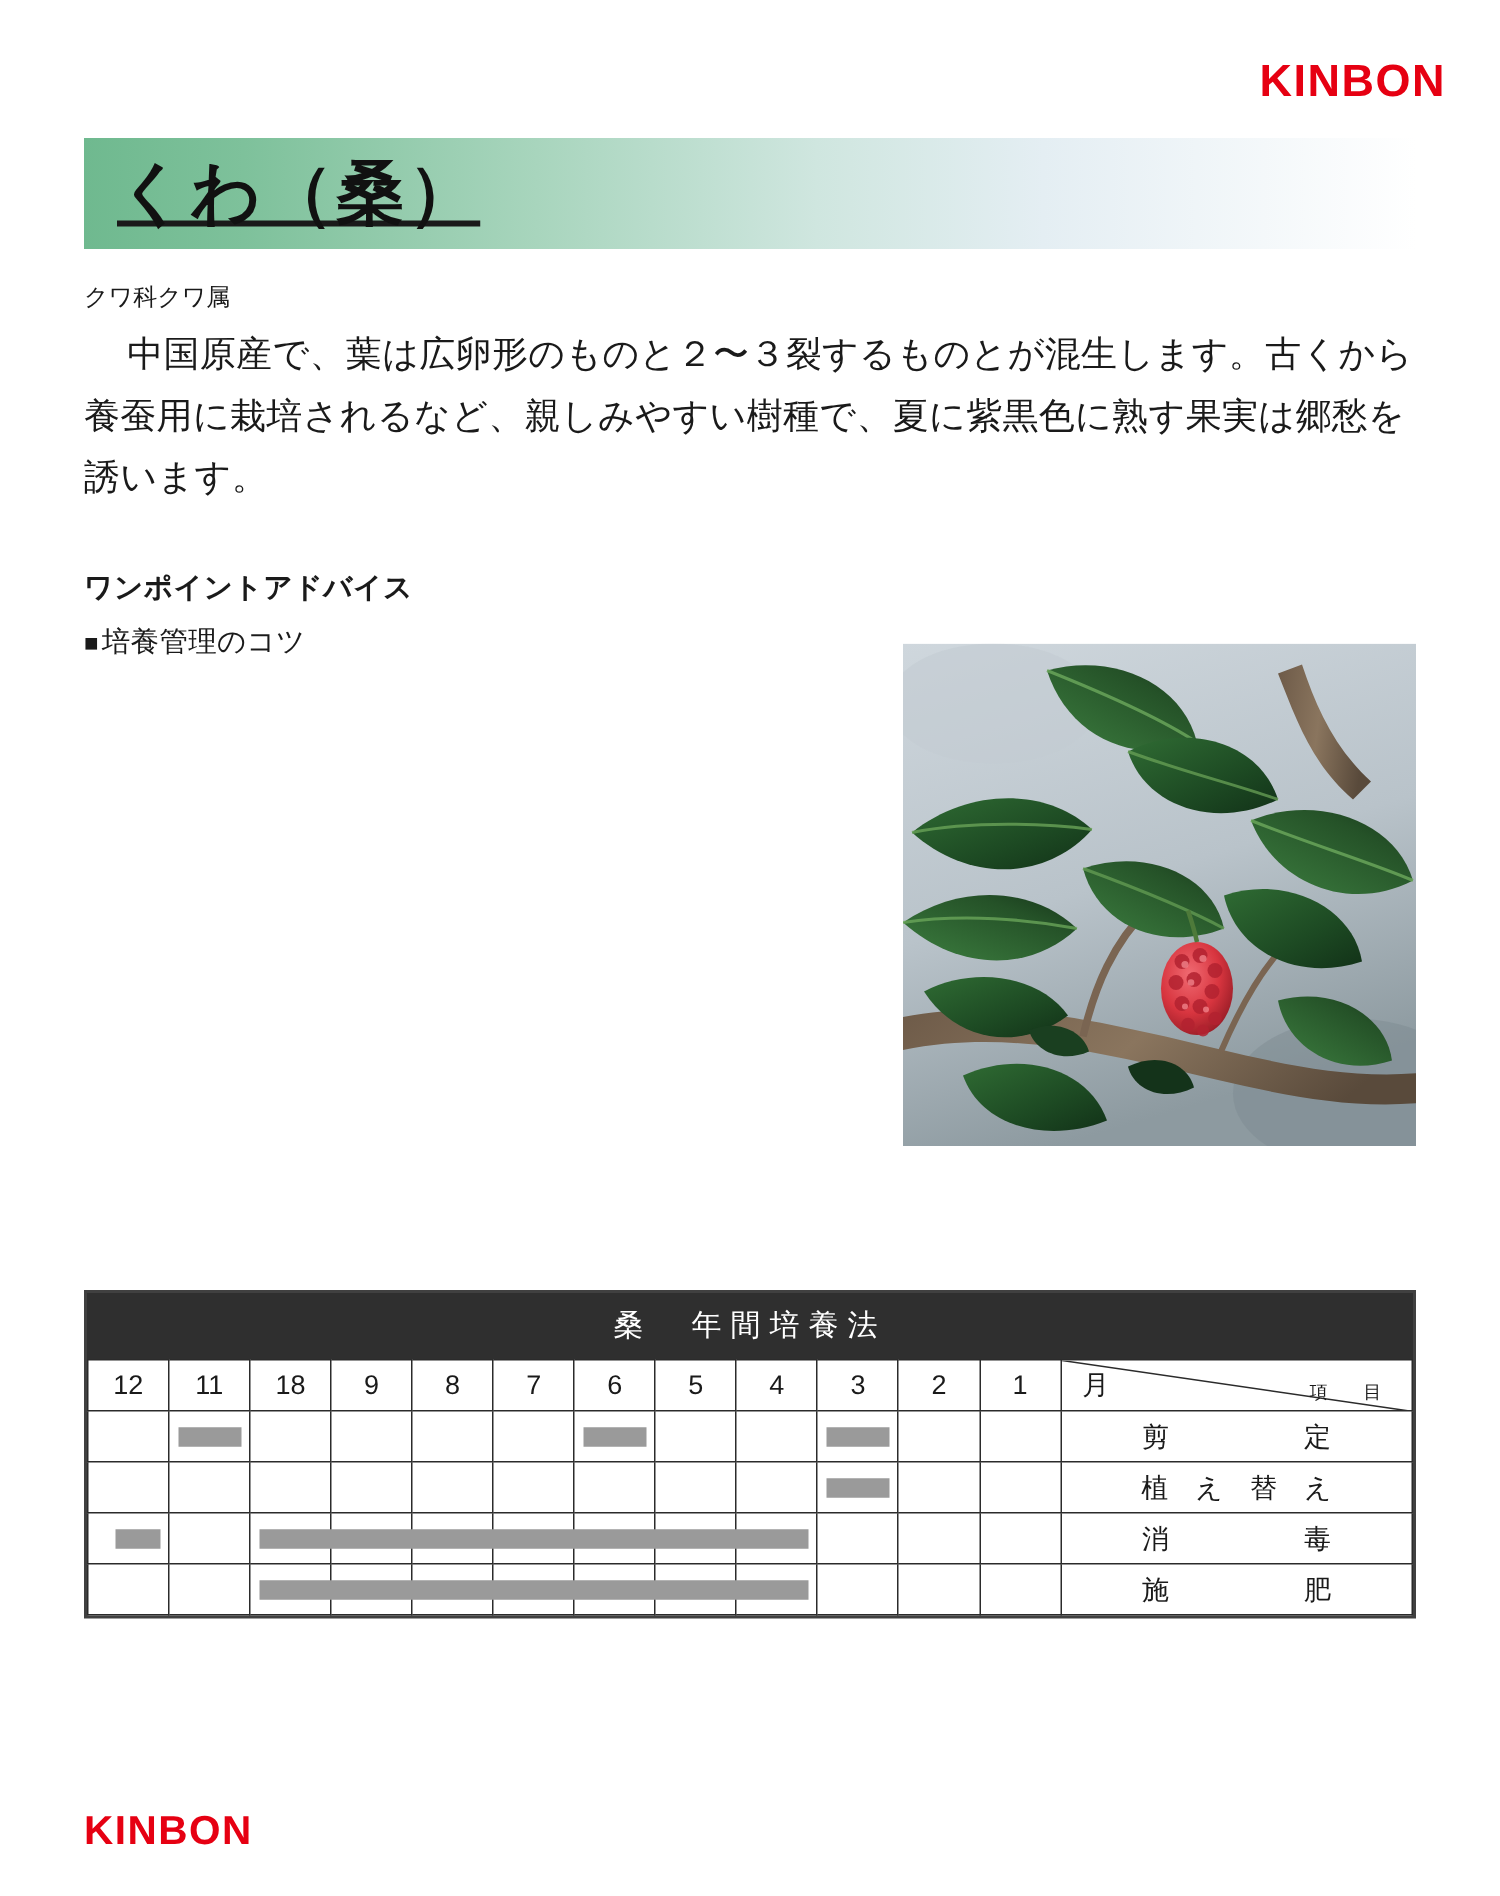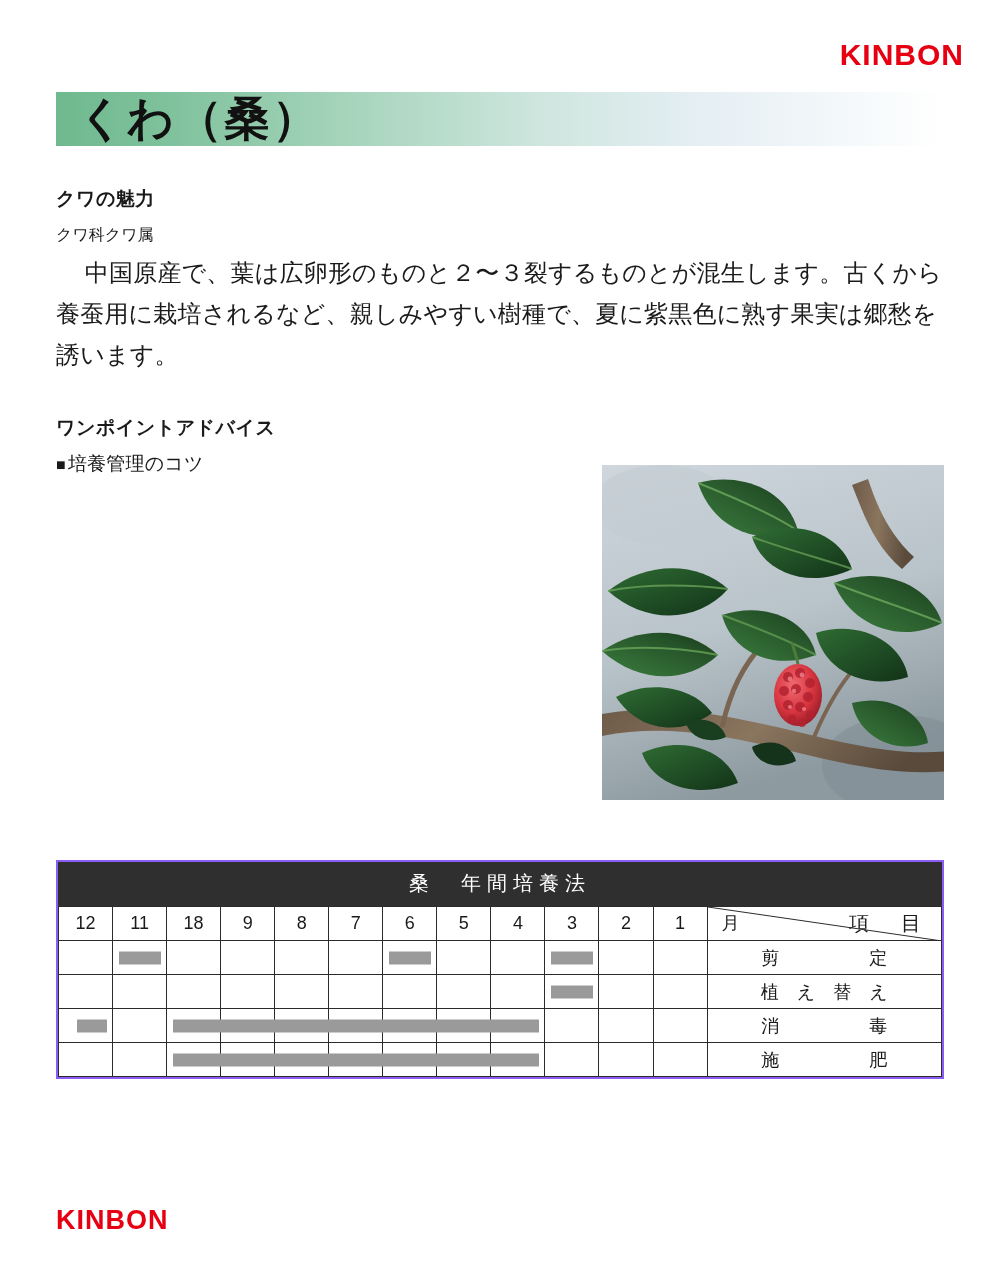--- a/index.html
+++ b/index.html
@@ -25,24 +25,25 @@
     color: #e60012;
     font-family: "Liberation Sans", sans-serif;
   }
 
   
   .title-banner {
     position: absolute;
     left: 56px;
     top: 92px;
     width: 888px;
-    height: 54px;
+    height: 74px;
     background: linear-gradient(to right, #6fb98f 0%, #7ec19b 12%, #a8d5bd 34%, #cfe6df 55%, #e4eef3 72%, #ffffff 100%);
     display: flex;
     align-items: center;
+    text-decoration: underline;
   }
   .title-text {
     font-size: 46px;
     font-weight: bold;
     color: #111;
     padding-left: 22px;
     letter-spacing: 2px;
     font-family: "DejaVu Serif", "Liberation Serif", serif;
   }
 
@@ -85,21 +86,21 @@
     letter-spacing: 0.2px;
   }
   .sq { font-size: 16px; margin-right: 2px; }
 
   
   .chart {
     position: absolute;
     left: 56px;
     top: 860px;
     width: 888px;
-    border: 2px solid #8b5cf6;
+    border: 2px solid #404040;
     background: #fff;
   }
   .chart-title {
     background: #2f2f2f;
     color: #fff;
     text-align: center;
     font-size: 20px;
     padding: 8px 0 9px;
     letter-spacing: 6px;
   }
@@ -127,21 +128,21 @@
   .corner {
     position: relative;
     overflow: hidden;
     padding: 0 14px;
   }
   .corner .slash {
     position: absolute;
     left: 0; top: 0; right: 0; bottom: 0;
   }
   .corner .m { position: absolute; left: 14px; top: 4px; font-size: 18px; }
-  .corner .k { position: absolute; right: 14px; bottom: 3px; font-size: 20px; letter-spacing: 6px; }
+  .corner .k { position: absolute; right: 14px; bottom: 3px; font-size: 12px; letter-spacing: 6px; }
 
   .bar-cell { position: relative; }
   .bar {
     position: absolute;
     top: 50%;
     transform: translateY(-50%);
     height: 13px;
     background: #9a9a9a;
   }
 
@@ -160,21 +161,20 @@
 <body>
 
 <div class="brand-top">KINBON</div>
 
 <div class="title-banner">
   <div class="title-text">くわ（桑）</div>
 </div>
 
 <div class="content">
 
-  <h2 class="section">クワの魅力</h2>
   <div class="family">クワ科クワ属</div>
   <p class="body indent">中国原産で、葉は広卵形のものと２〜３裂するものとが混生します。古くから養蚕用に栽培されるなど、親しみやすい樹種で、夏に紫黒色に熟す果実は郷愁を誘います。</p>
 
   <div class="gap-1"></div>
 
   <div class="advice-wrap">
     <h2 class="section">ワンポイントアドバイス</h2>
 
     <div class="photo">
       <svg width="342" height="335" viewBox="0 0 342 335" xmlns="http://www.w3.org/2000/svg">

